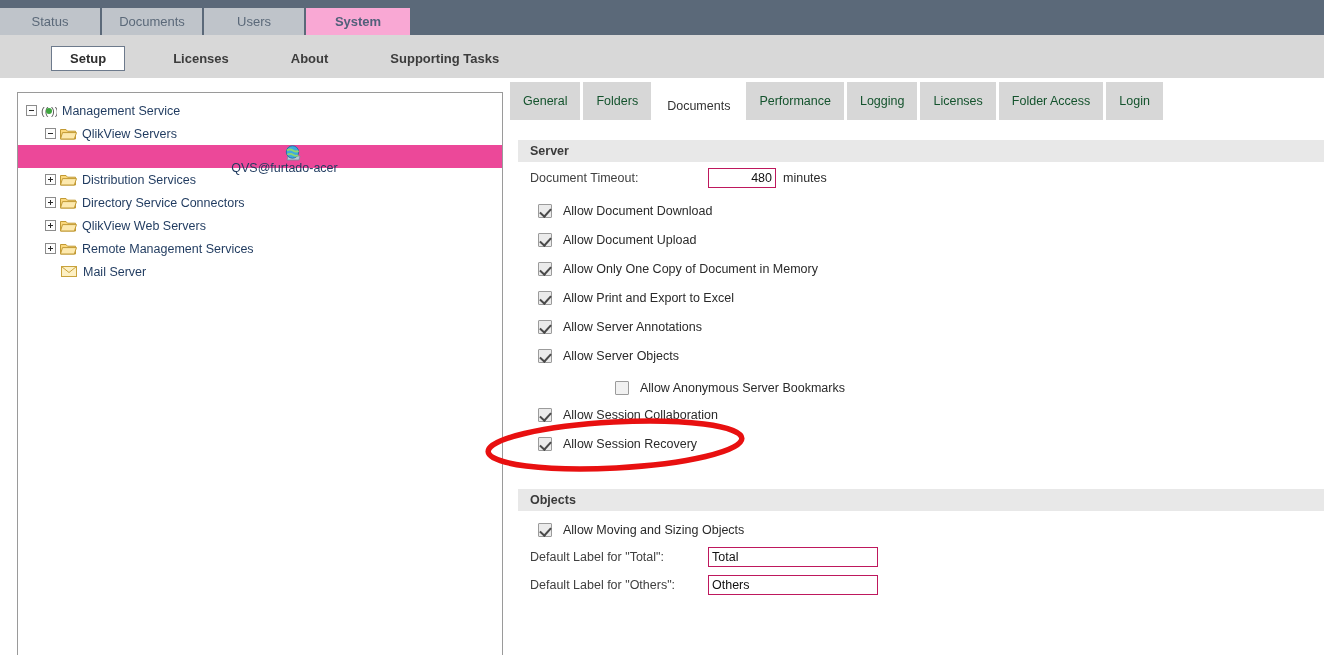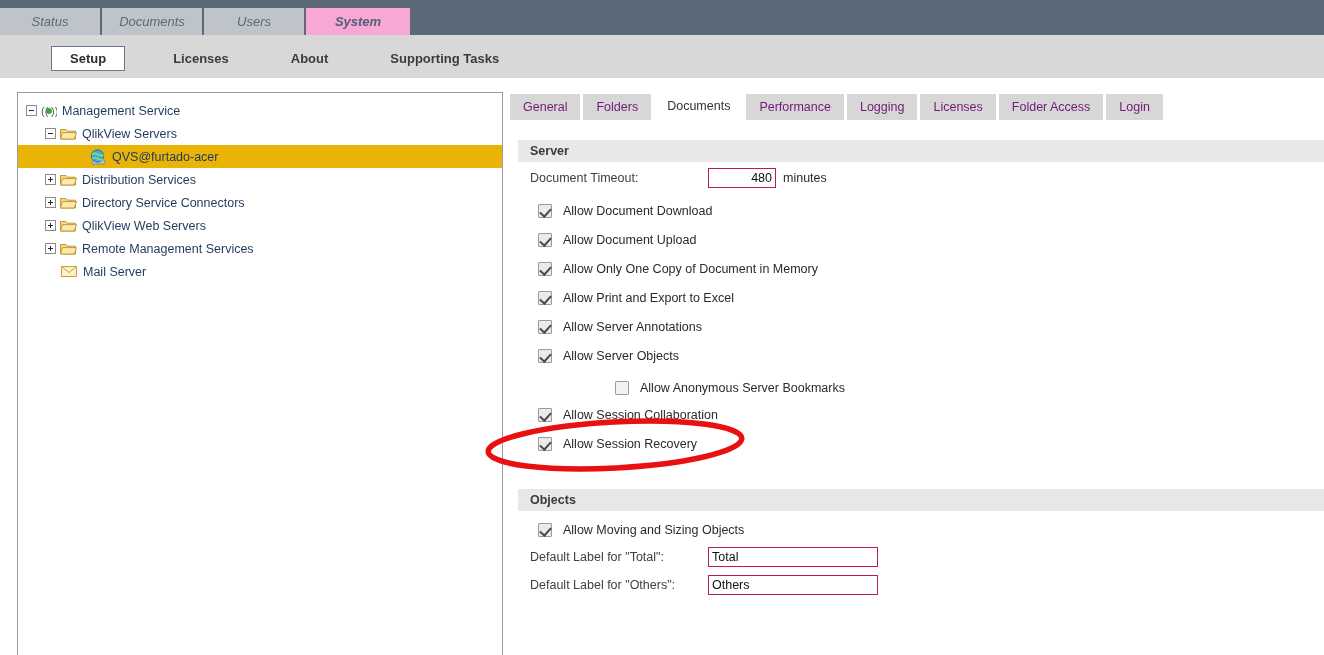--- a/index.html
+++ b/index.html
@@ -34,21 +34,20 @@
     height: 27px;
     background: #bfc4ca;
     color: #5b6979;
     font-size: 13px;
     display: flex;
     align-items: center;
     justify-content: center;
     border-right: 2px solid #5b6979;
     cursor: pointer;
     user-select: none;
-    font-style: italic;
   }
   .toptab.active {
     background: #f9a8d4;
     color: #51607a;
     font-weight: bold;
     border-right: none;
     width: 104px;
   }
 
   
@@ -97,21 +96,22 @@
     position: relative;
     height: 23px;
     display: flex;
     align-items: center;
     font-size: 12.5px;
     color: #1f3a5f;
     white-space: nowrap;
     cursor: pointer;
   }
   .tree-row.selected {
-    background: #eab308;
+    background: #ec4899;
+    flex-direction: column;
   }
   .tree-row .expander {
     width: 11px; height: 11px;
     border: 1px solid #8c8c8c;
     background: #fdfdfd;
     display: inline-block;
     position: relative;
     flex: none;
     margin-right: 4px;
     cursor: pointer;
@@ -141,23 +141,23 @@
     left: 510px; top: 88px;
     width: 814px; height: 567px;
   }
   .ctabs {
     position: absolute; left: 0; top: 4px;
     display: flex;
     align-items: flex-end;
     height: 28px;
   }
   .ctab {
-    height: 26px;
+    height: 38px;
     background: #d7d7d7;
-    color: #701a75;
+    color: #14532d;
     font-size: 12.5px;
     display: flex;
     align-items: center;
     padding: 0 13px;
     margin-right: 3px;
     cursor: pointer;
     user-select: none;
     white-space: nowrap;
   }
   .ctab.active {

